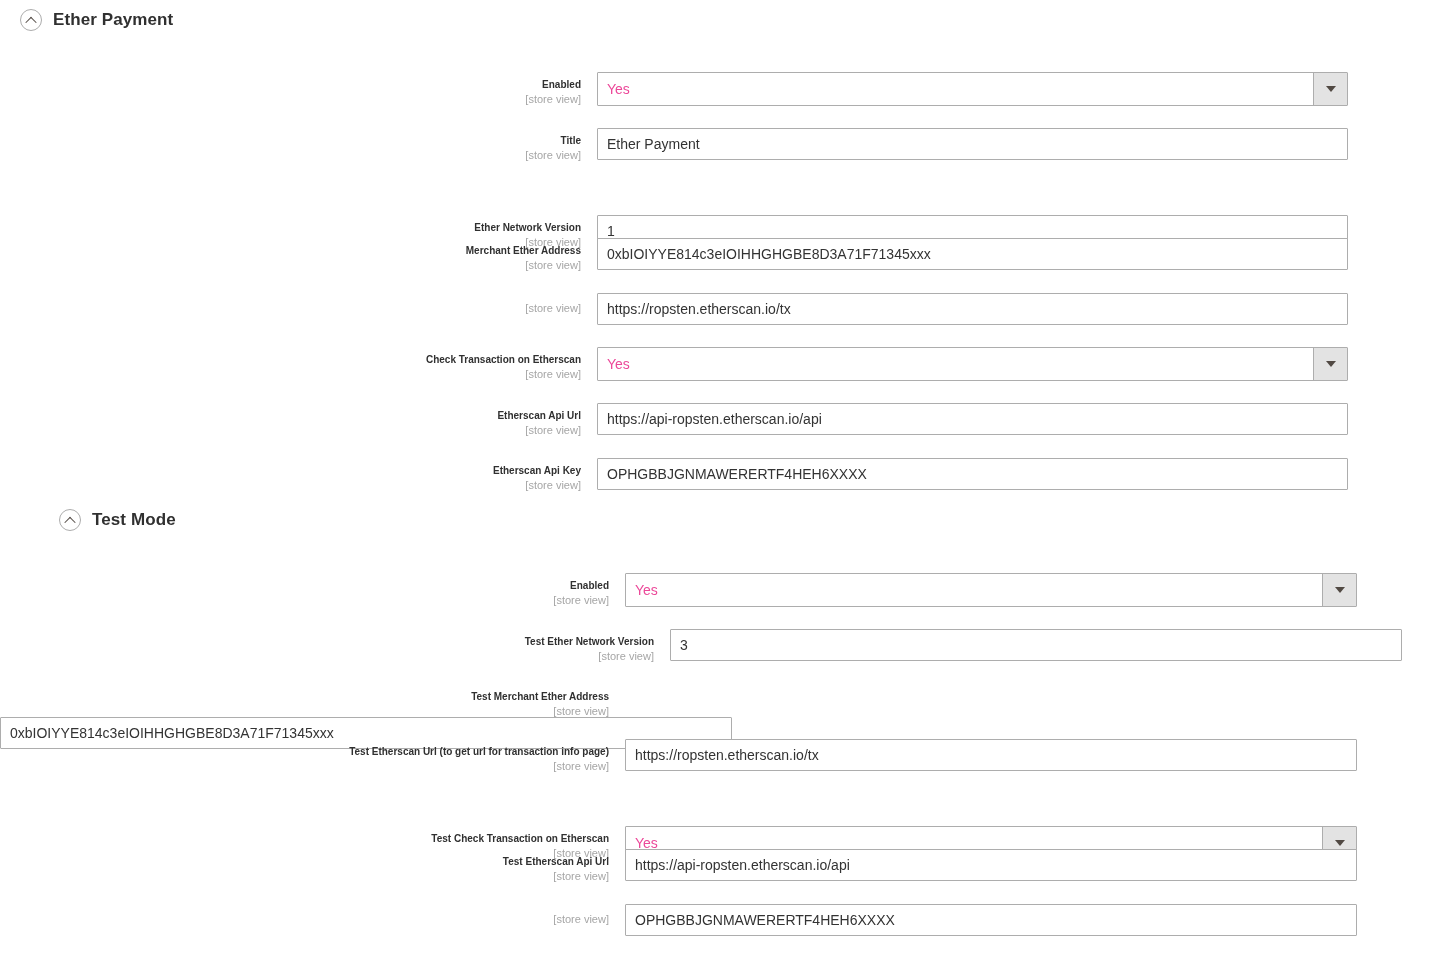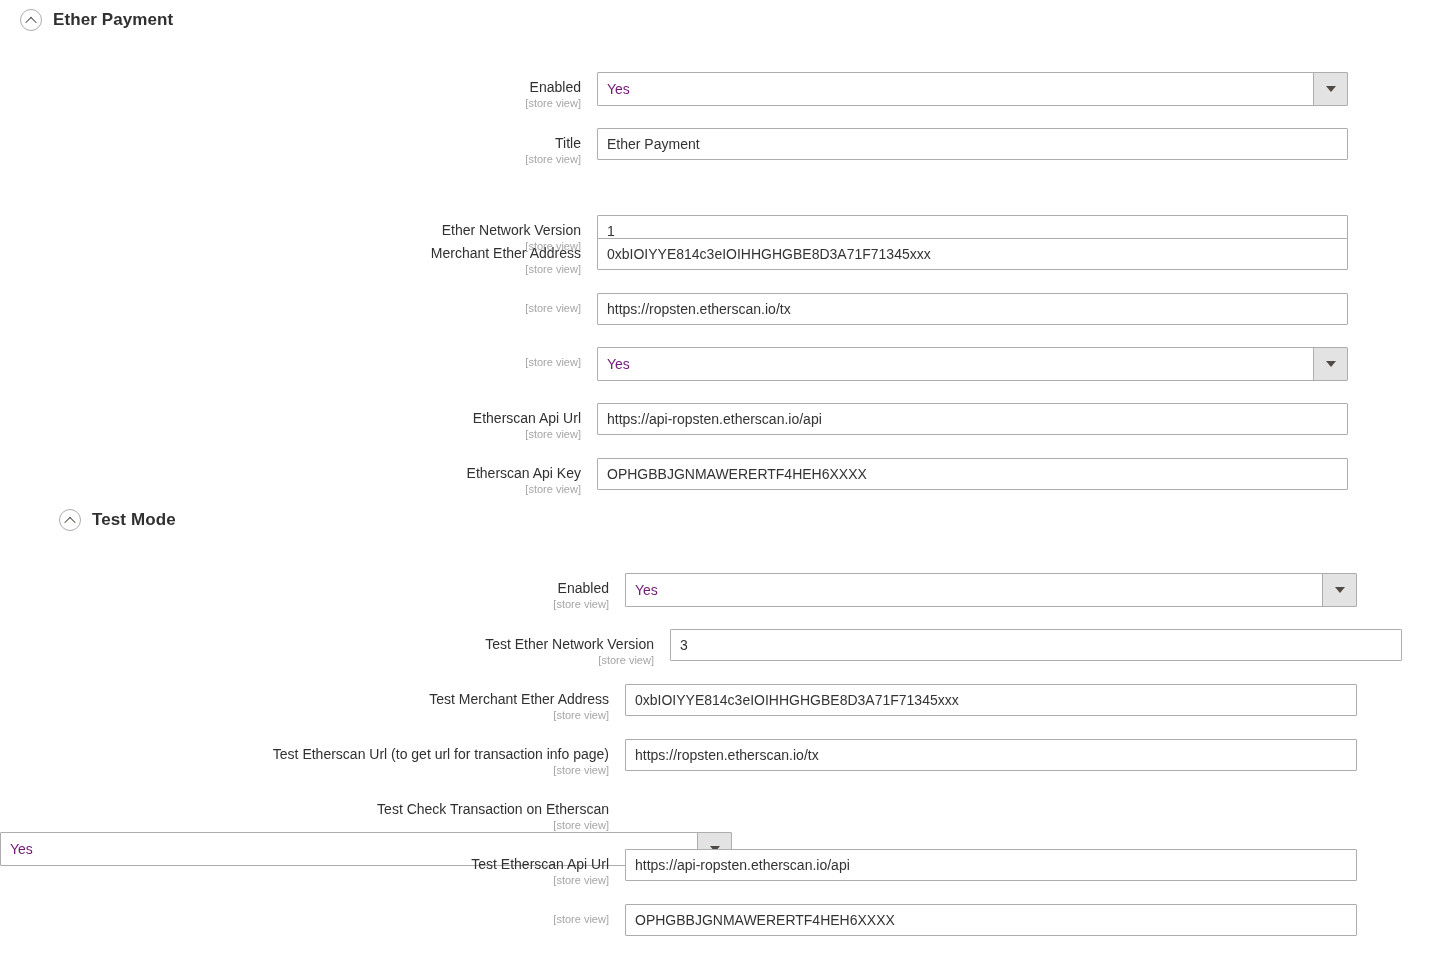--- a/index.html
+++ b/index.html
@@ -65,22 +65,22 @@
   }
   .field-label {
     text-align: right;
     padding-top: 7px;
     padding-right: 16px;
     line-height: 1.15;
     white-space: nowrap;
   }
   .field-label .label-text {
     display: block;
-    font-size: 14px;
-    font-weight: normal;
+    font-size: 10px;
+    font-weight: bold;
     color: #303030;
   }
   .field-label .label-scope {
     display: block;
     font-size: 11px;
     font-weight: normal;
     color: #a6a6a6;
     margin-top: 2px;
   }
 
@@ -105,21 +105,21 @@
     height: 34px;
     border: 1px solid #adadad;
     background: #ffffff;
     border-radius: 1px;
     display: flex;
     align-items: center;
   }
   .select-wrap .select-value {
     padding-left: 9px;
     font-size: 14px;
-    color: #701a75;
+    color: #ec4899;
     line-height: 32px;
   }
   .select-arrow-btn {
     position: absolute;
     top: 0;
     right: 0;
     bottom: 0;
     width: 34px;
     background: #e3e3e3;
     border-left: 1px solid #adadad;
@@ -208,20 +208,21 @@
     <div class="field-label">
       <span class="label-scope">[store view]</span>
     </div>
     <div class="field-control">
       <input class="text-input" type="text" value="https://ropsten.etherscan.io/tx" style="">
     </div>
   </div>
 
   <div class="field-row" style="top:347px;">
     <div class="field-label">
+      <span class="label-text">Check Transaction on Etherscan</span>
       <span class="label-scope">[store view]</span>
     </div>
     <div class="field-control">
       <div class="select-wrap">
         <span class="select-value">Yes</span>
         <span class="select-arrow-btn">
           <span class="chevron-down-icon"></span>
         </span>
       </div>
     </div>
@@ -274,41 +275,41 @@
   <div class="field-row" style="top:629px;padding-left:45px;">
     <div class="field-label">
       <span class="label-text">Test Ether Network Version</span>
       <span class="label-scope">[store view]</span>
     </div>
     <div class="field-control">
       <input class="text-input" type="text" value="3" style="">
     </div>
   </div>
 
-  <div class="field-row" style="top:684px;">
+  <div class="field-row" style="top:684px;flex-direction:column;">
     <div class="field-label">
       <span class="label-text">Test Merchant Ether Address</span>
       <span class="label-scope">[store view]</span>
     </div>
     <div class="field-control">
       <input class="text-input" type="text" value="0xbIOIYYE814c3eIOIHHGHGBE8D3A71F71345xxx" style="">
     </div>
   </div>
 
   <div class="field-row" style="top:739px;">
     <div class="field-label">
       <span class="label-text">Test Etherscan Url (to get url for transaction info page)</span>
       <span class="label-scope">[store view]</span>
     </div>
     <div class="field-control">
       <input class="text-input" type="text" value="https://ropsten.etherscan.io/tx" style="">
     </div>
   </div>
 
-  <div class="field-row" style="top:794px;flex-direction:column;">
+  <div class="field-row" style="top:826px;">
     <div class="field-label">
       <span class="label-text">Test Check Transaction on Etherscan</span>
       <span class="label-scope">[store view]</span>
     </div>
     <div class="field-control">
       <div class="select-wrap">
         <span class="select-value">Yes</span>
         <span class="select-arrow-btn">
           <span class="chevron-down-icon"></span>
         </span>

